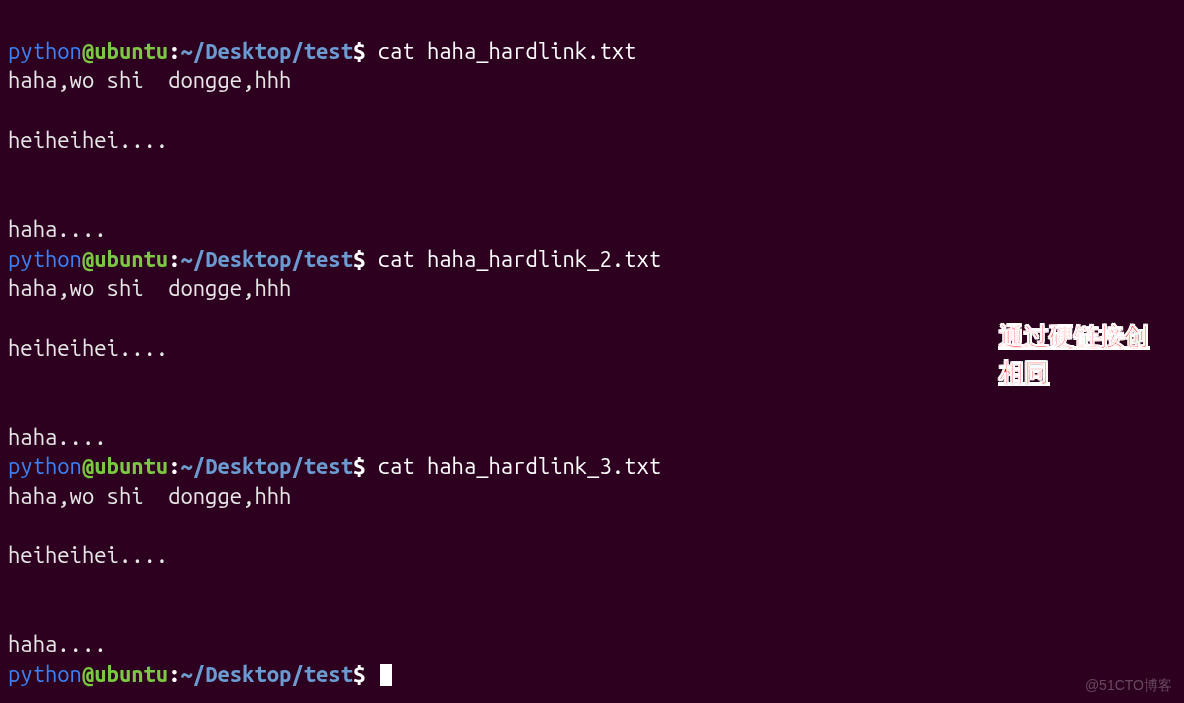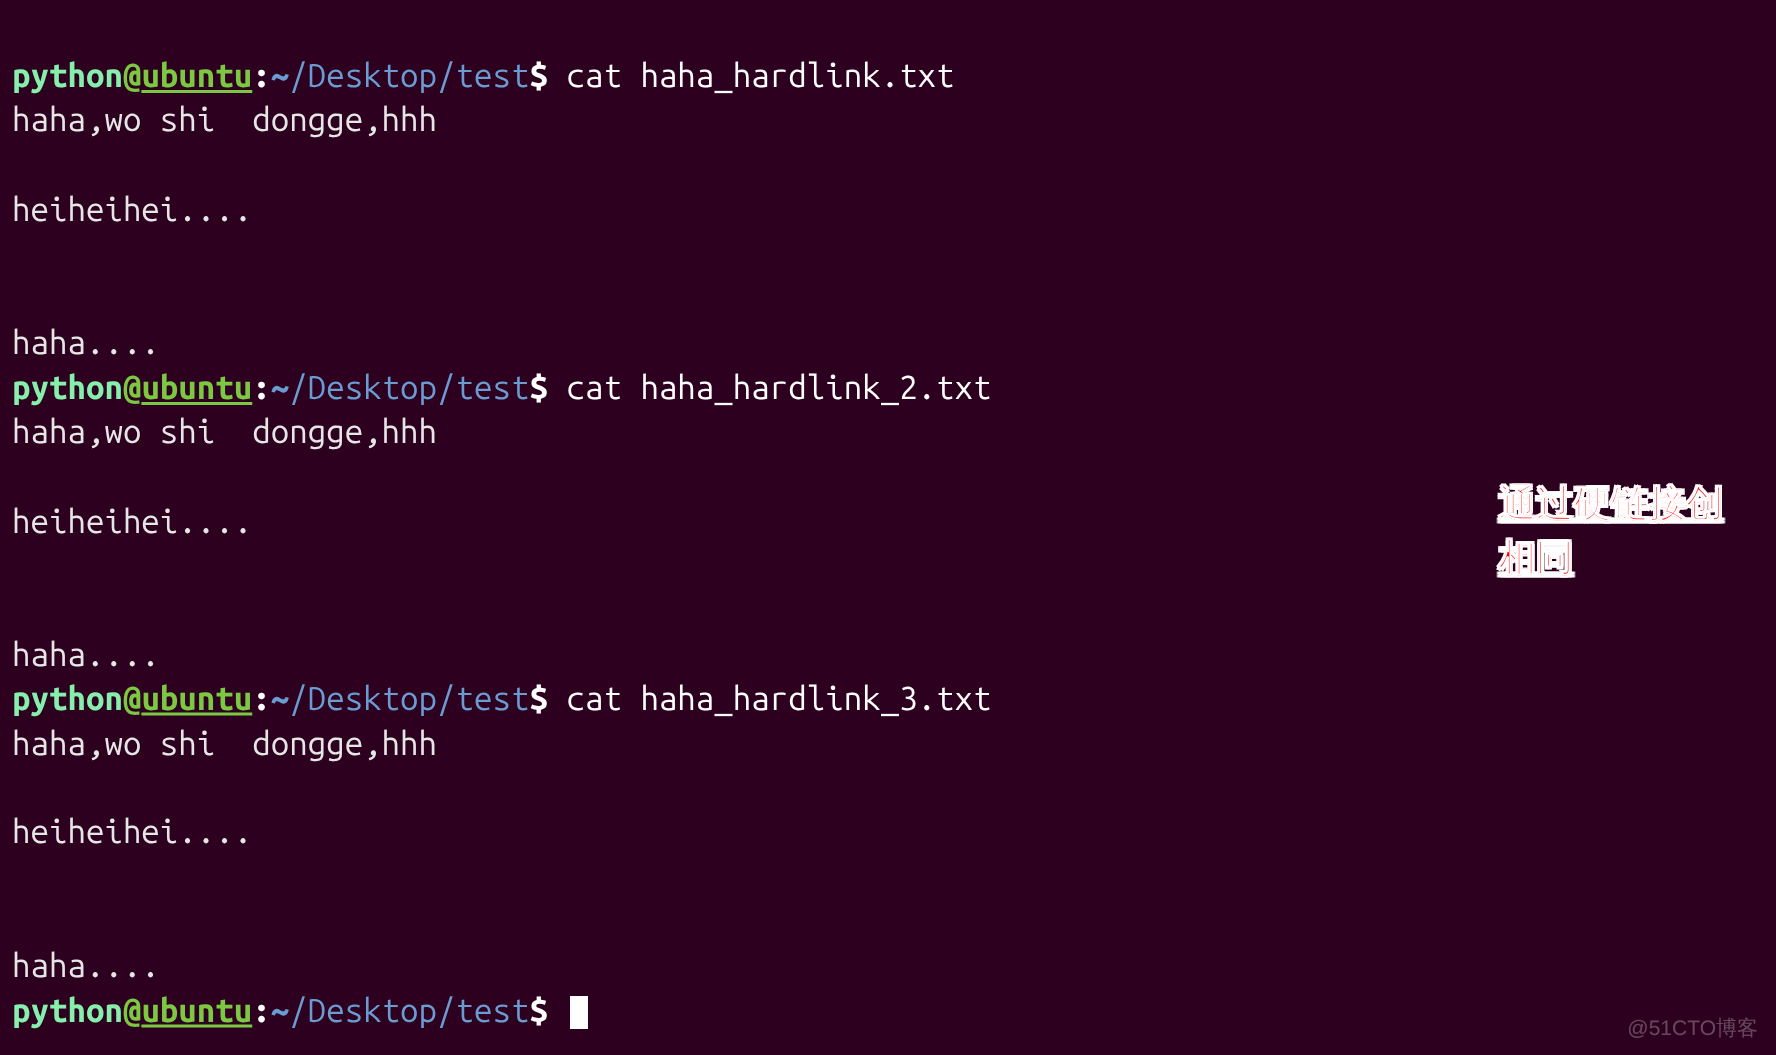--- a/index.html
+++ b/index.html
@@ -15,26 +15,26 @@
       width: 1184px;
       height: 703px;
       position: relative;
       overflow: hidden;
       padding: 6px 8px;
     }
     .terminal {
       color: #e6e6e6;
       white-space: pre-wrap;
     }
-    .user { color: #86efac; font-weight: bold; }
+    .user { color: #3b82f6; font-weight: normal; }
     .at   { color: #7cc842; font-weight: bold; }
-    .host { color: #7cc842; font-weight: bold; text-decoration: underline; }
+    .host { color: #7cc842; font-weight: bold; }
     .colon{ color: #ffffff; font-weight: bold; }
     .tilde{ color: #6b9bd0; font-weight: bold; }
-    .path { color: #6b9bd0; font-weight: normal; }
+    .path { color: #6b9bd0; font-weight: bold; }
     .dollar{ color: #ffffff; font-weight: bold; }
     .cmd  { color: #ffffff; margin-top: 29px; }
     .out  { color: #e6e6e6; }
     .prompt-line { font-weight: bold; }
     .cursor {
       display: inline-block;
       width: 12px;
       height: 22px;
       background: #ffffff;
       vertical-align: text-bottom;

